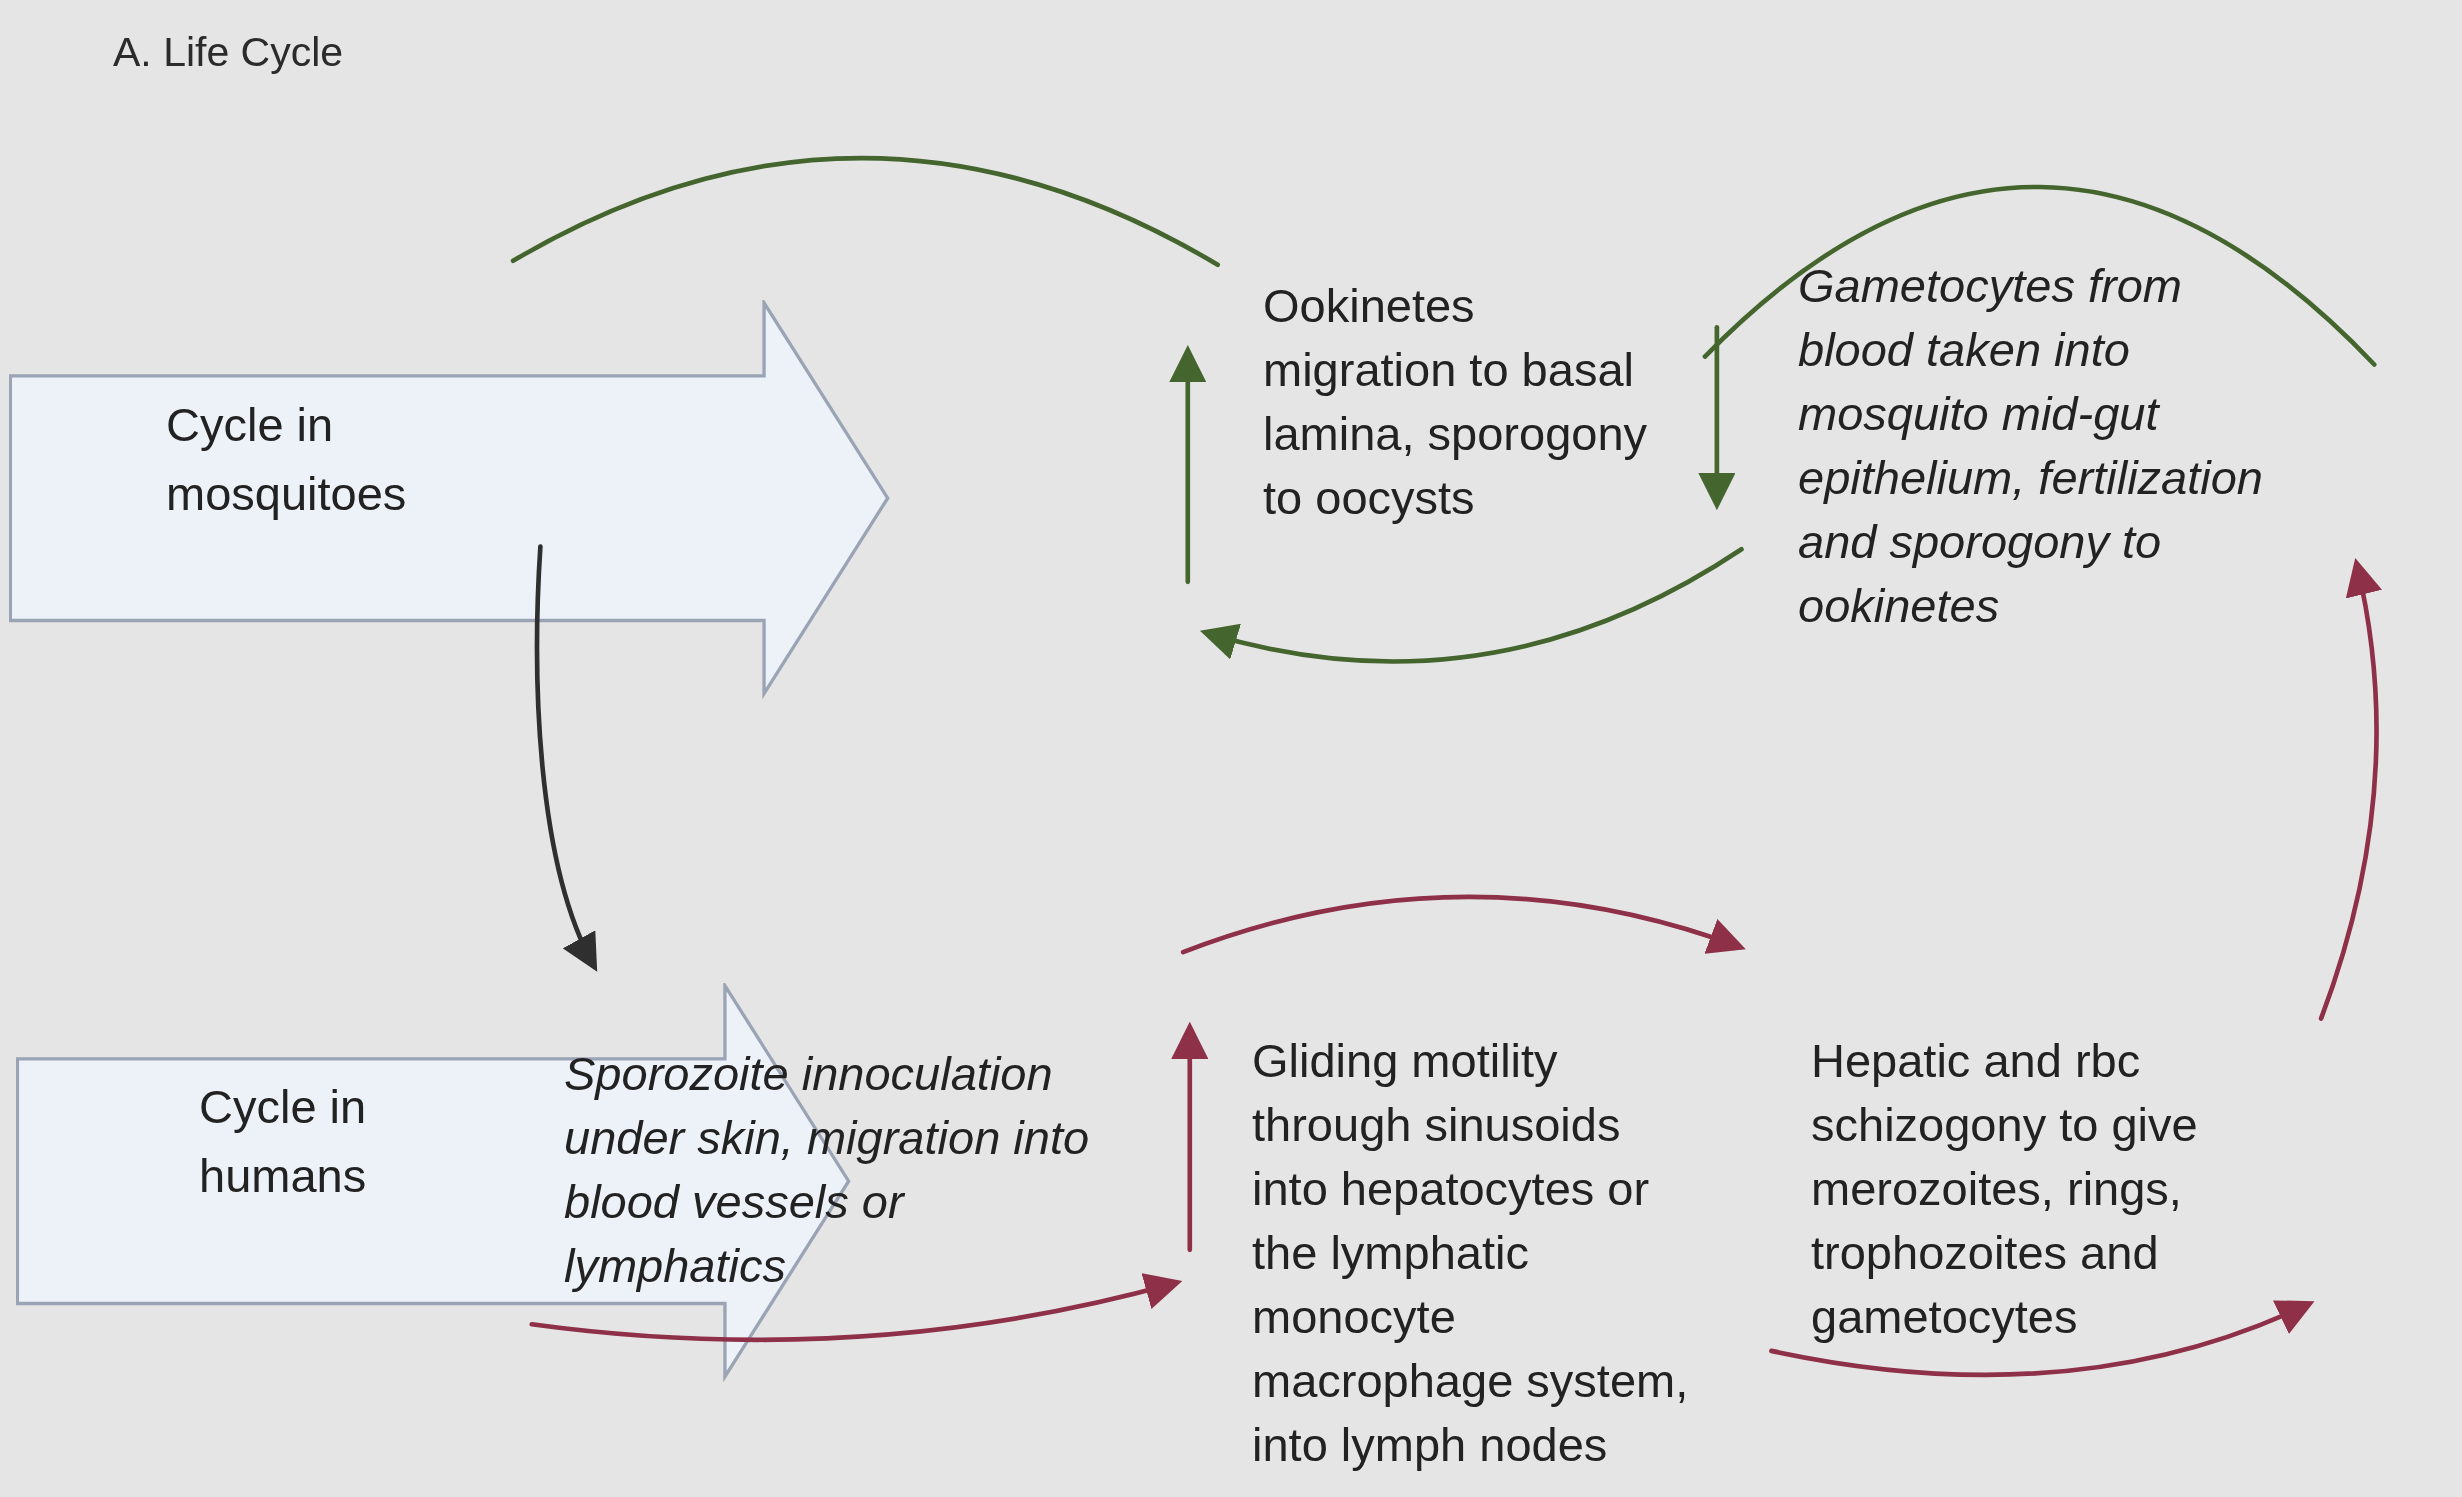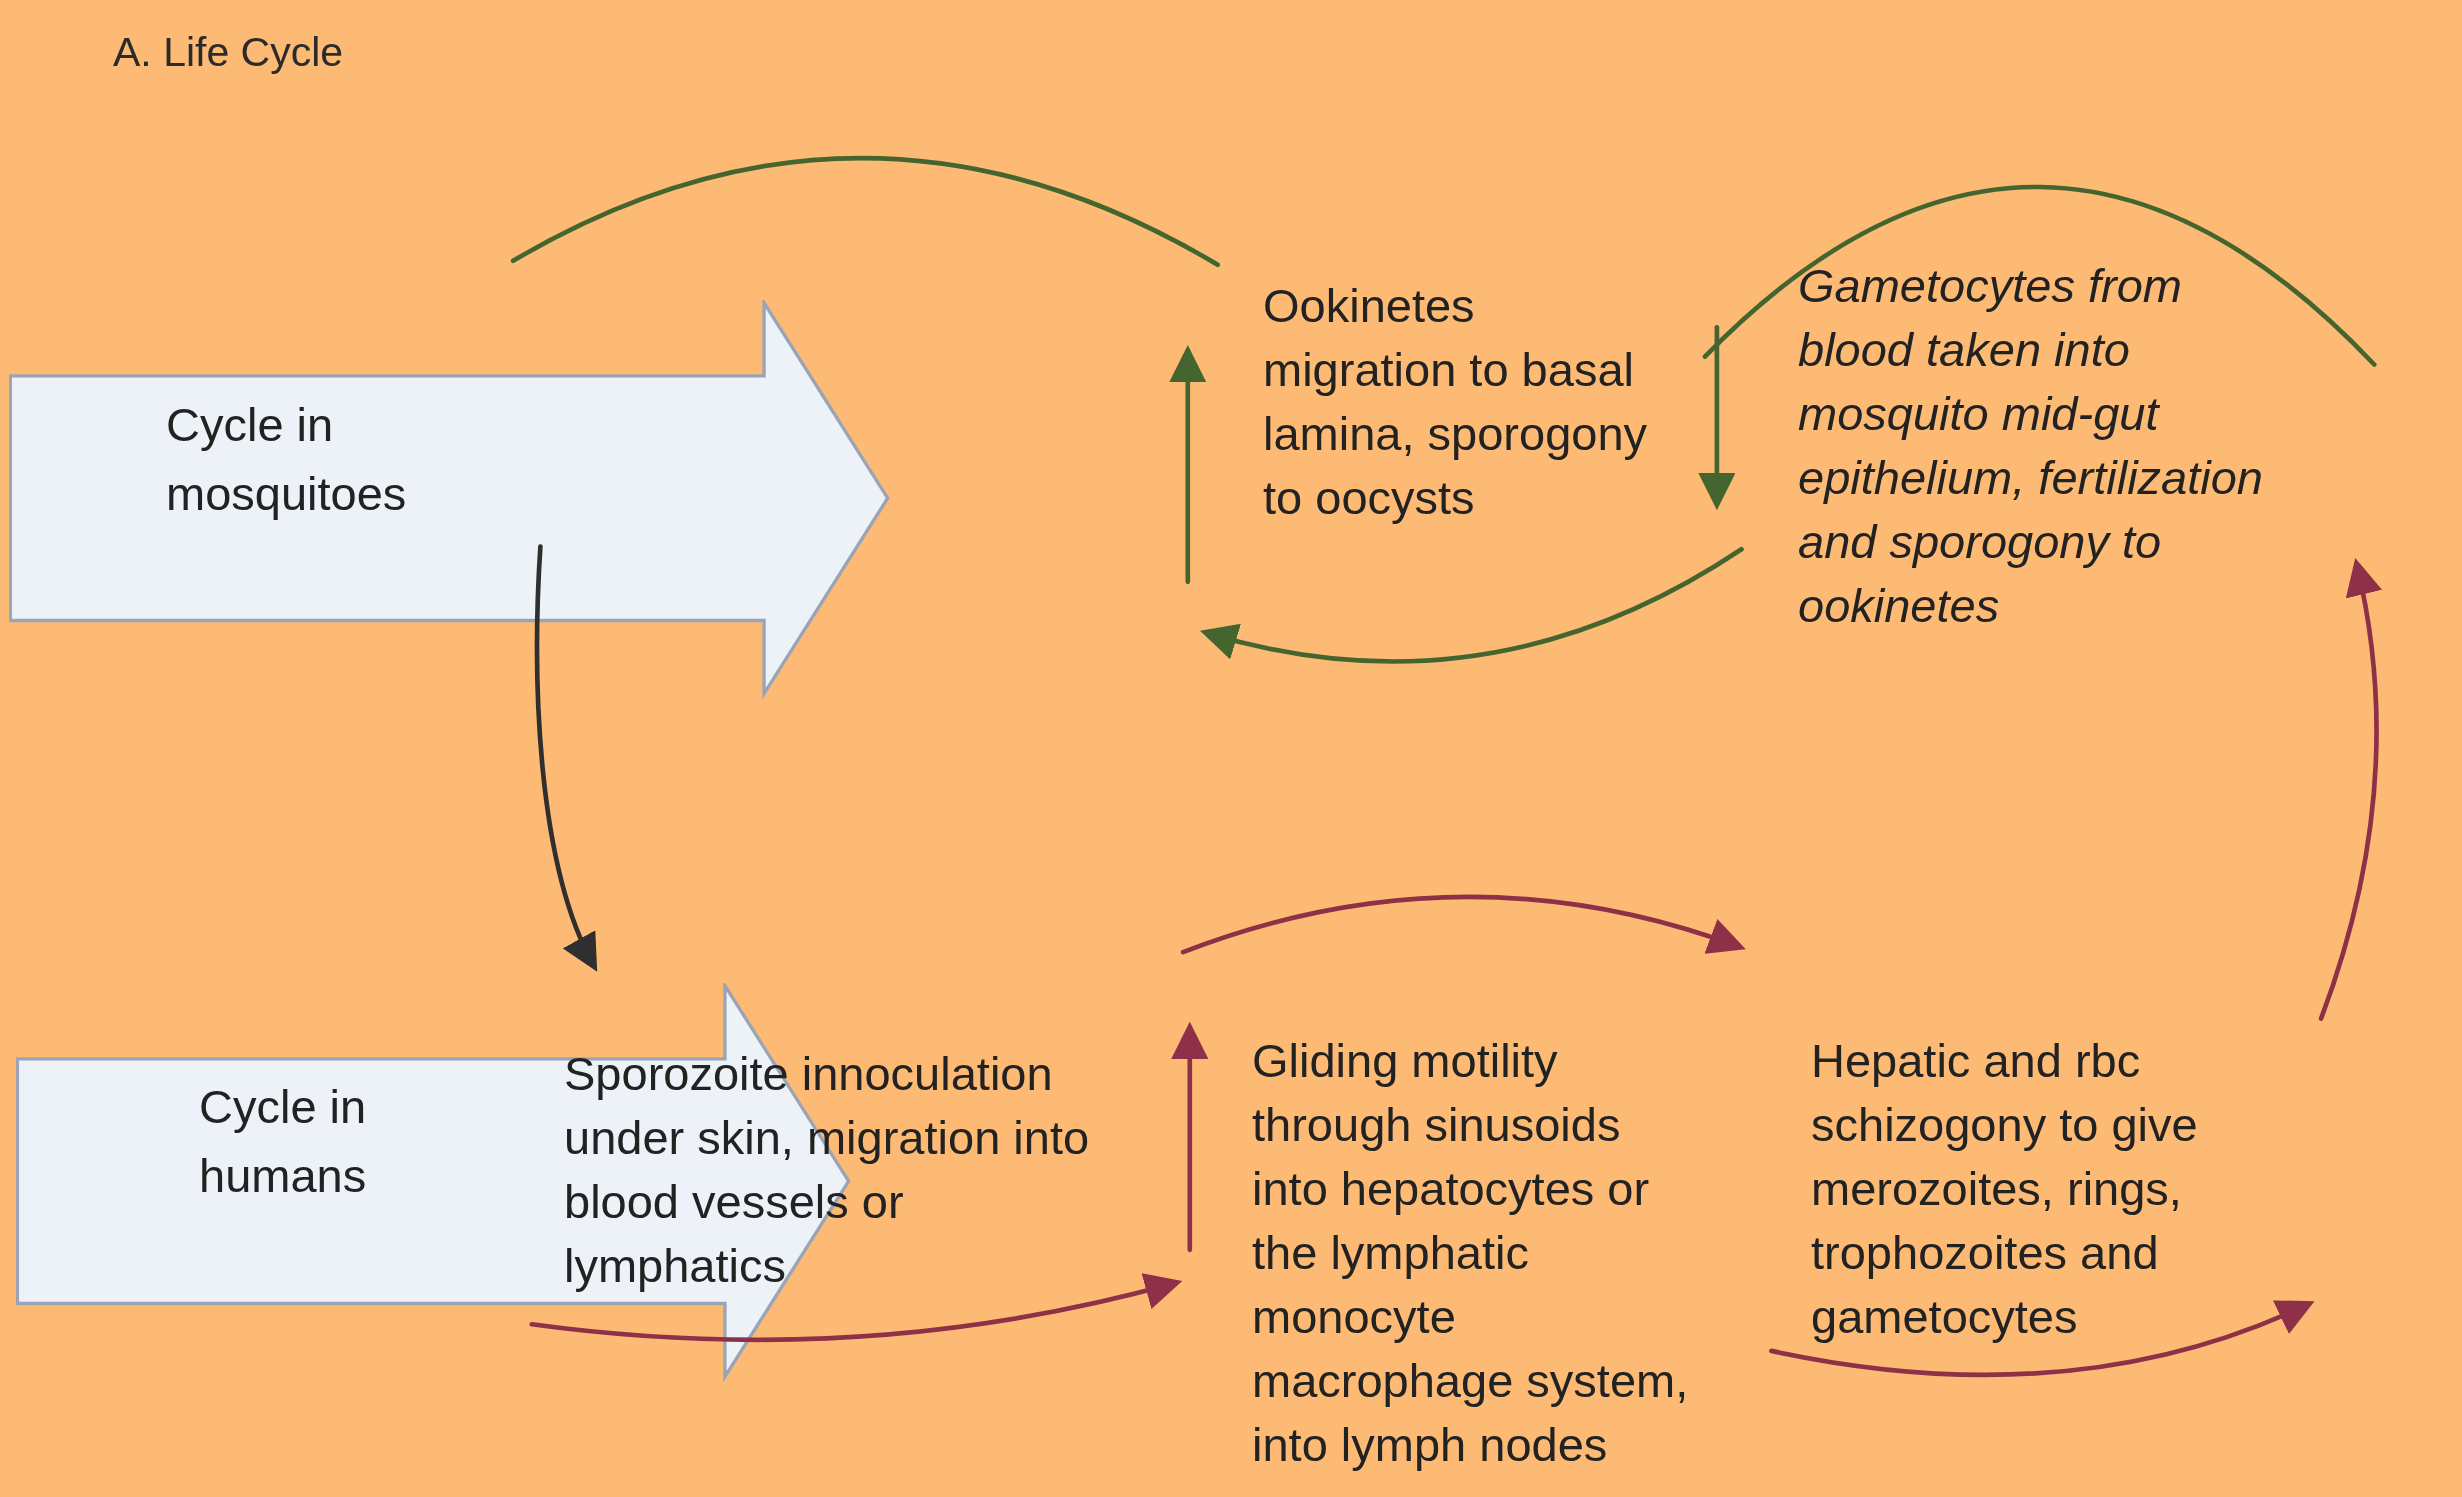--- a/index.html
+++ b/index.html
@@ -1,19 +1,19 @@
 <!DOCTYPE html>
 <html style="font-size:10.6px"><head>
 <meta charset="utf-8">
 <style>
   html,body{margin:0;padding:0;background:#ffffff;}
   #stage{
     position:relative;
     width:2462px;height:1498px;
-    background:#fdba74;
+    background:#e5e5e5;
     font-family:"Liberation Sans", sans-serif;
     color:#2b2b2b;
     overflow:hidden;
   }
   .title{
     position:absolute;left:113px;top:28px;
     font-size:41px;line-height:49px;color:#2b2b2b;
   }
   .cycle-shape{position:absolute;}
   .cycle-label{
@@ -54,21 +54,21 @@
 lamina, sporogony
 to oocysts</div>
 
   <div class="node" style="left:1798px;top:254px;width:638px;font-style:italic;">Gametocytes from
 blood taken into
 mosquito mid-gut
 epithelium, fertilization
 and sporogony to
 ookinetes</div>
 
-  <div class="node" style="left:564px;top:1042px;width:638px;">Sporozoite innoculation
+  <div class="node" style="left:564px;top:1042px;width:638px;font-style:italic;">Sporozoite innoculation
 under skin, migration into
 blood vessels or
 lymphatics</div>
 
   <div class="node" style="left:1811px;top:1029px;width:598px;">Hepatic and rbc
 schizogony to give
 merozoites, rings,
 trophozoites and
 gametocytes</div>
 

